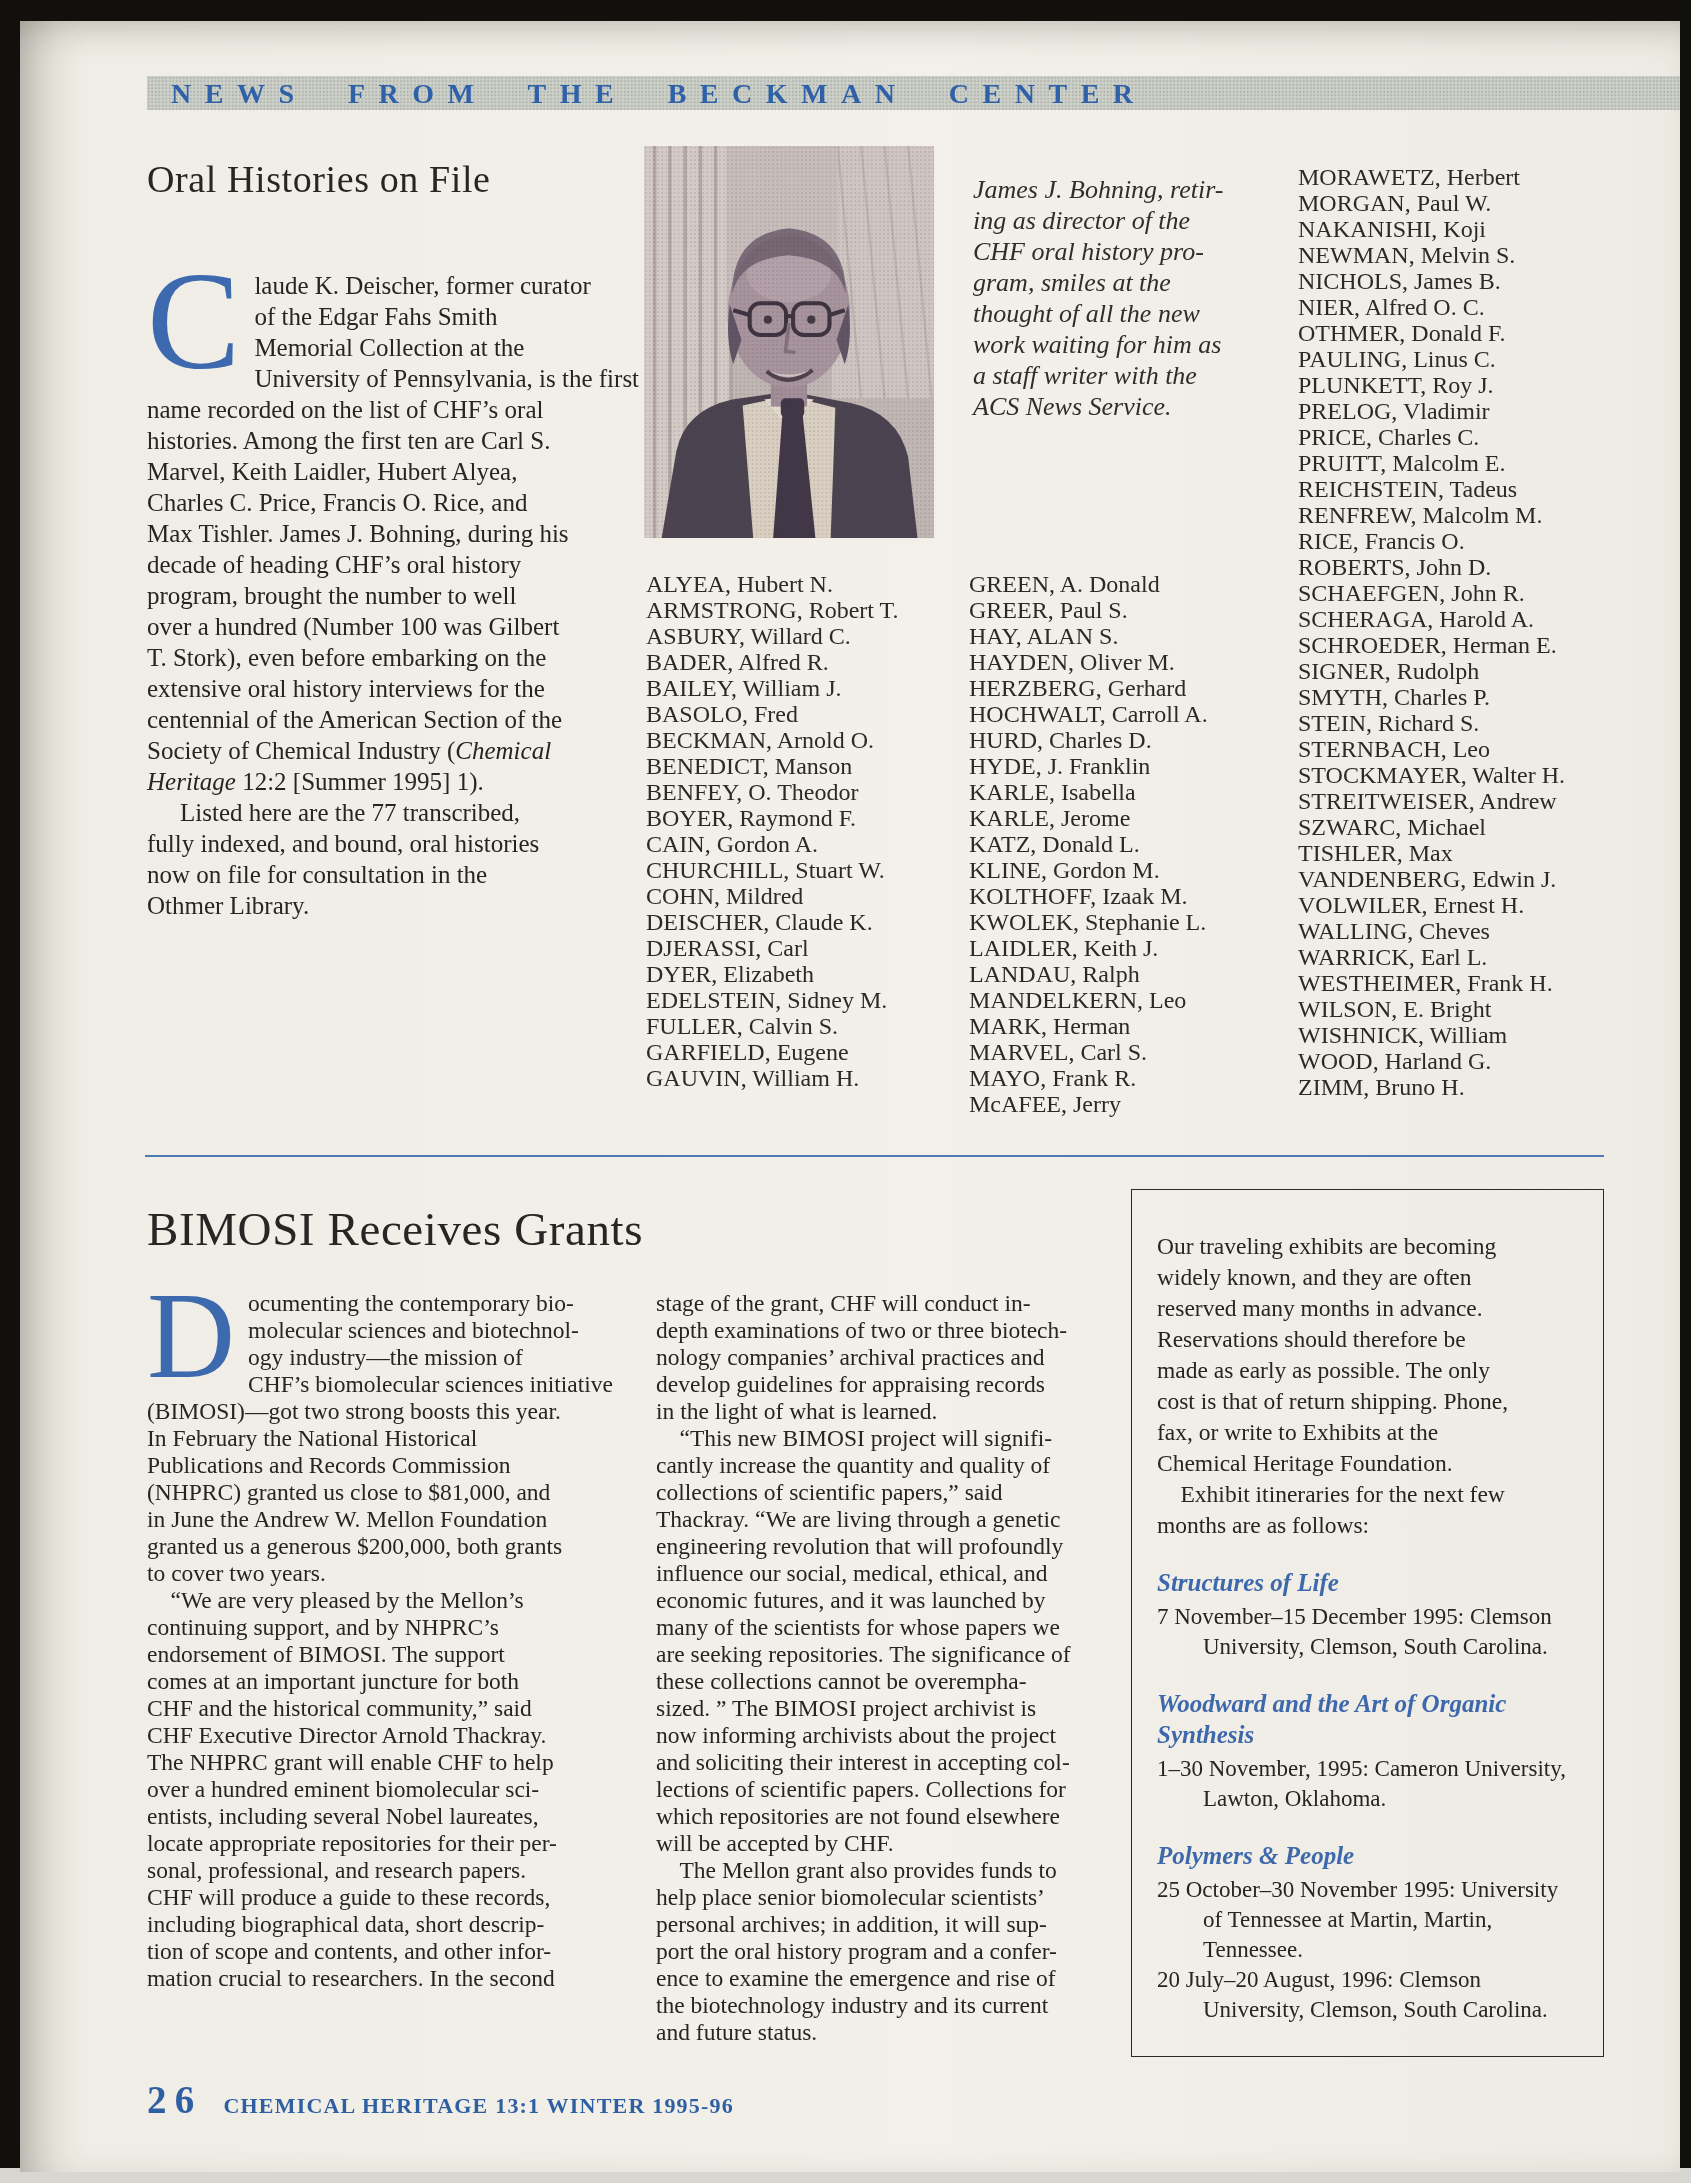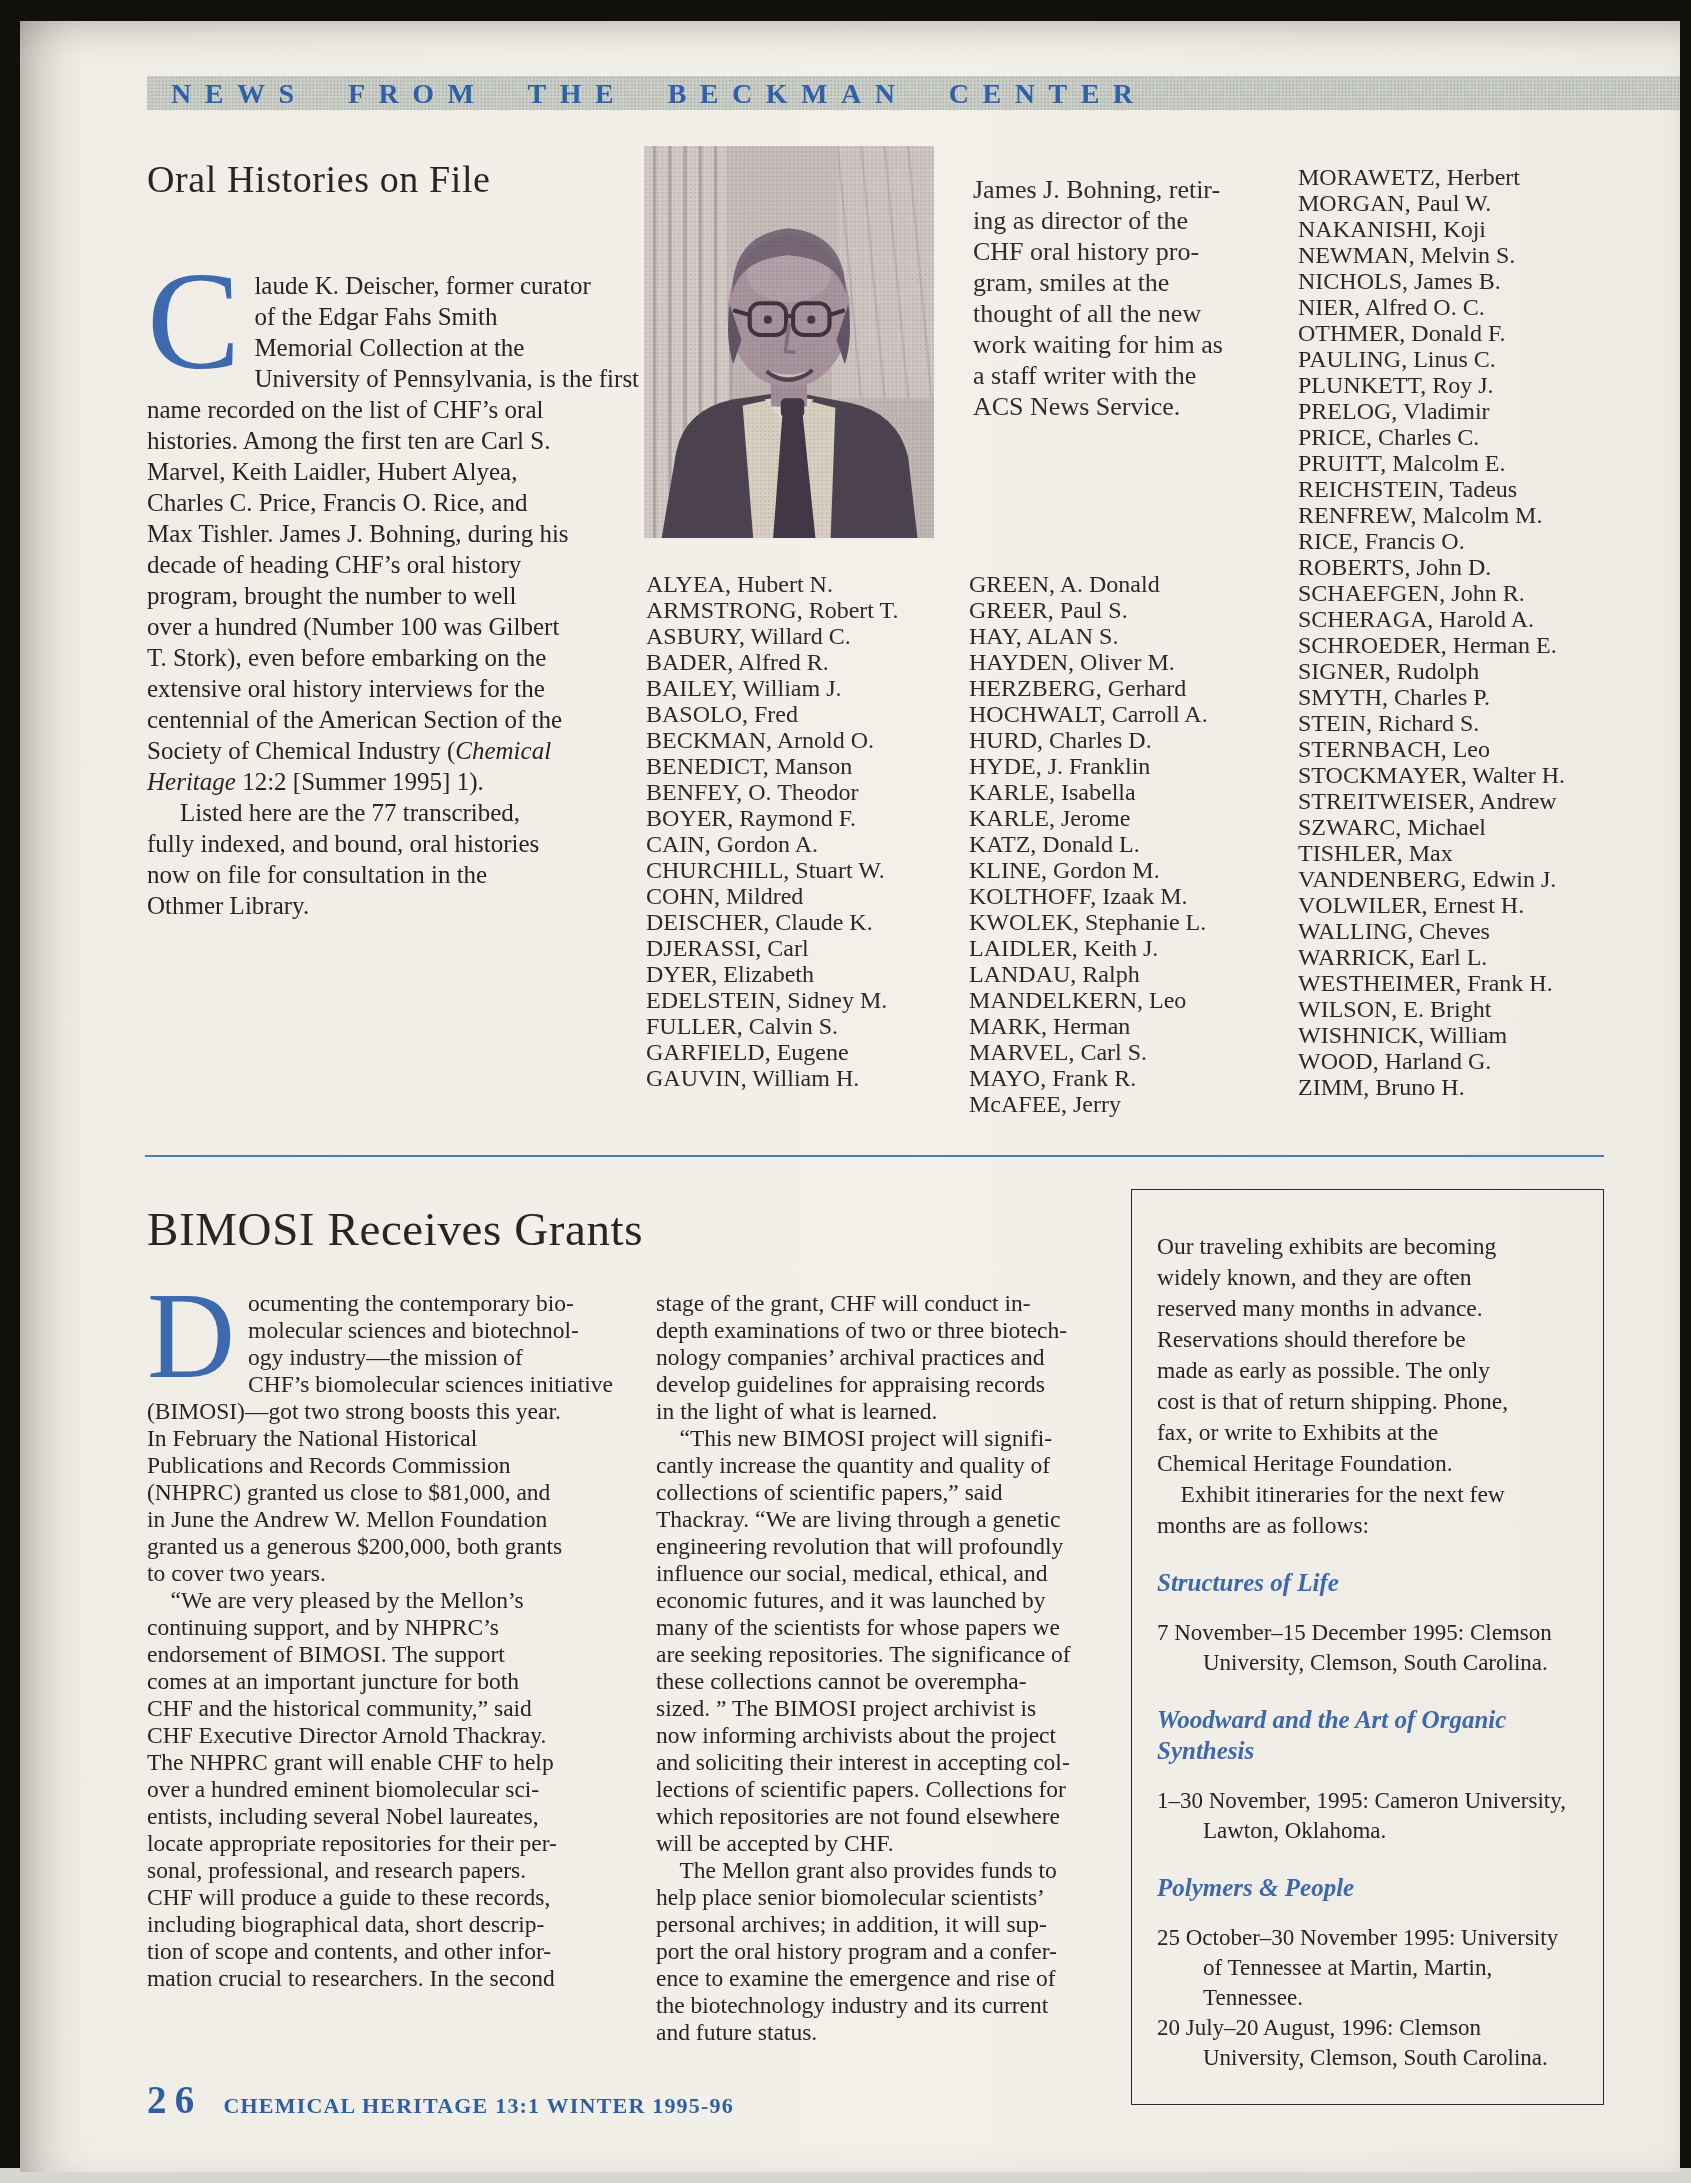--- a/index.html
+++ b/index.html
@@ -45,21 +45,21 @@
   }
   .p0{margin:0;}
   .p2{margin:0;text-indent:33px;}
 
   
   .photo{position:absolute;left:624px;top:125px;width:290px;height:392px;}
   .photo svg{display:block;}
 
   .photo-cap{
     position:absolute;left:953px;top:153px;width:317px;
-    font-size:26px;line-height:31px;color:#2f2e2a;
+    font-style:italic;font-size:26px;line-height:31px;color:#2f2e2a;
   }
 
   .names{position:absolute;font-size:24px;line-height:26px;color:#2b2a26;}
   .na{left:626px;top:550px;width:320px;}
   .nb{left:949px;top:550px;width:326px;}
   .nc{left:1278px;top:143px;width:361px;}
 
   .ubox{
     position:absolute;left:125px;top:890px;width:447px;
     border:1.8px solid #2b2a27;padding:15.3px 20px 23.5px;
@@ -75,21 +75,21 @@
   .b2{left:636px;width:496px;}
 
   .ebox{
     position:absolute;left:1111px;top:1168px;width:421px;
     border:1.8px solid #2b2a27;padding:41px 25px 31px;
   }
   .ebox h3{margin:0 0 34px;font-size:31px;color:#22211e;}
   .ebox .intro{font-size:23.5px;line-height:31px;color:#26251f;}
   .exh{margin-top:26px;}
   .exh .et{color:#3e68ac;font-style:italic;font-weight:bold;font-size:25px;line-height:31px;}
-  .exh .ed{font-size:23px;line-height:30px;color:#26251f;margin-top:20px;}
+  .exh .ed{font-size:23px;line-height:30px;color:#26251f;margin-top:4px;}
 
   .foot{position:absolute;left:127px;top:2056px;color:#2e5fa3;white-space:nowrap;}
   .fn{font-size:39px;font-weight:bold;letter-spacing:8.2px;}
   .fj{font-size:22px;font-weight:bold;margin-left:21px;letter-spacing:1.2px;}
 </style>
 </head>
 <body>
 
 <div class="bed"></div>
 

